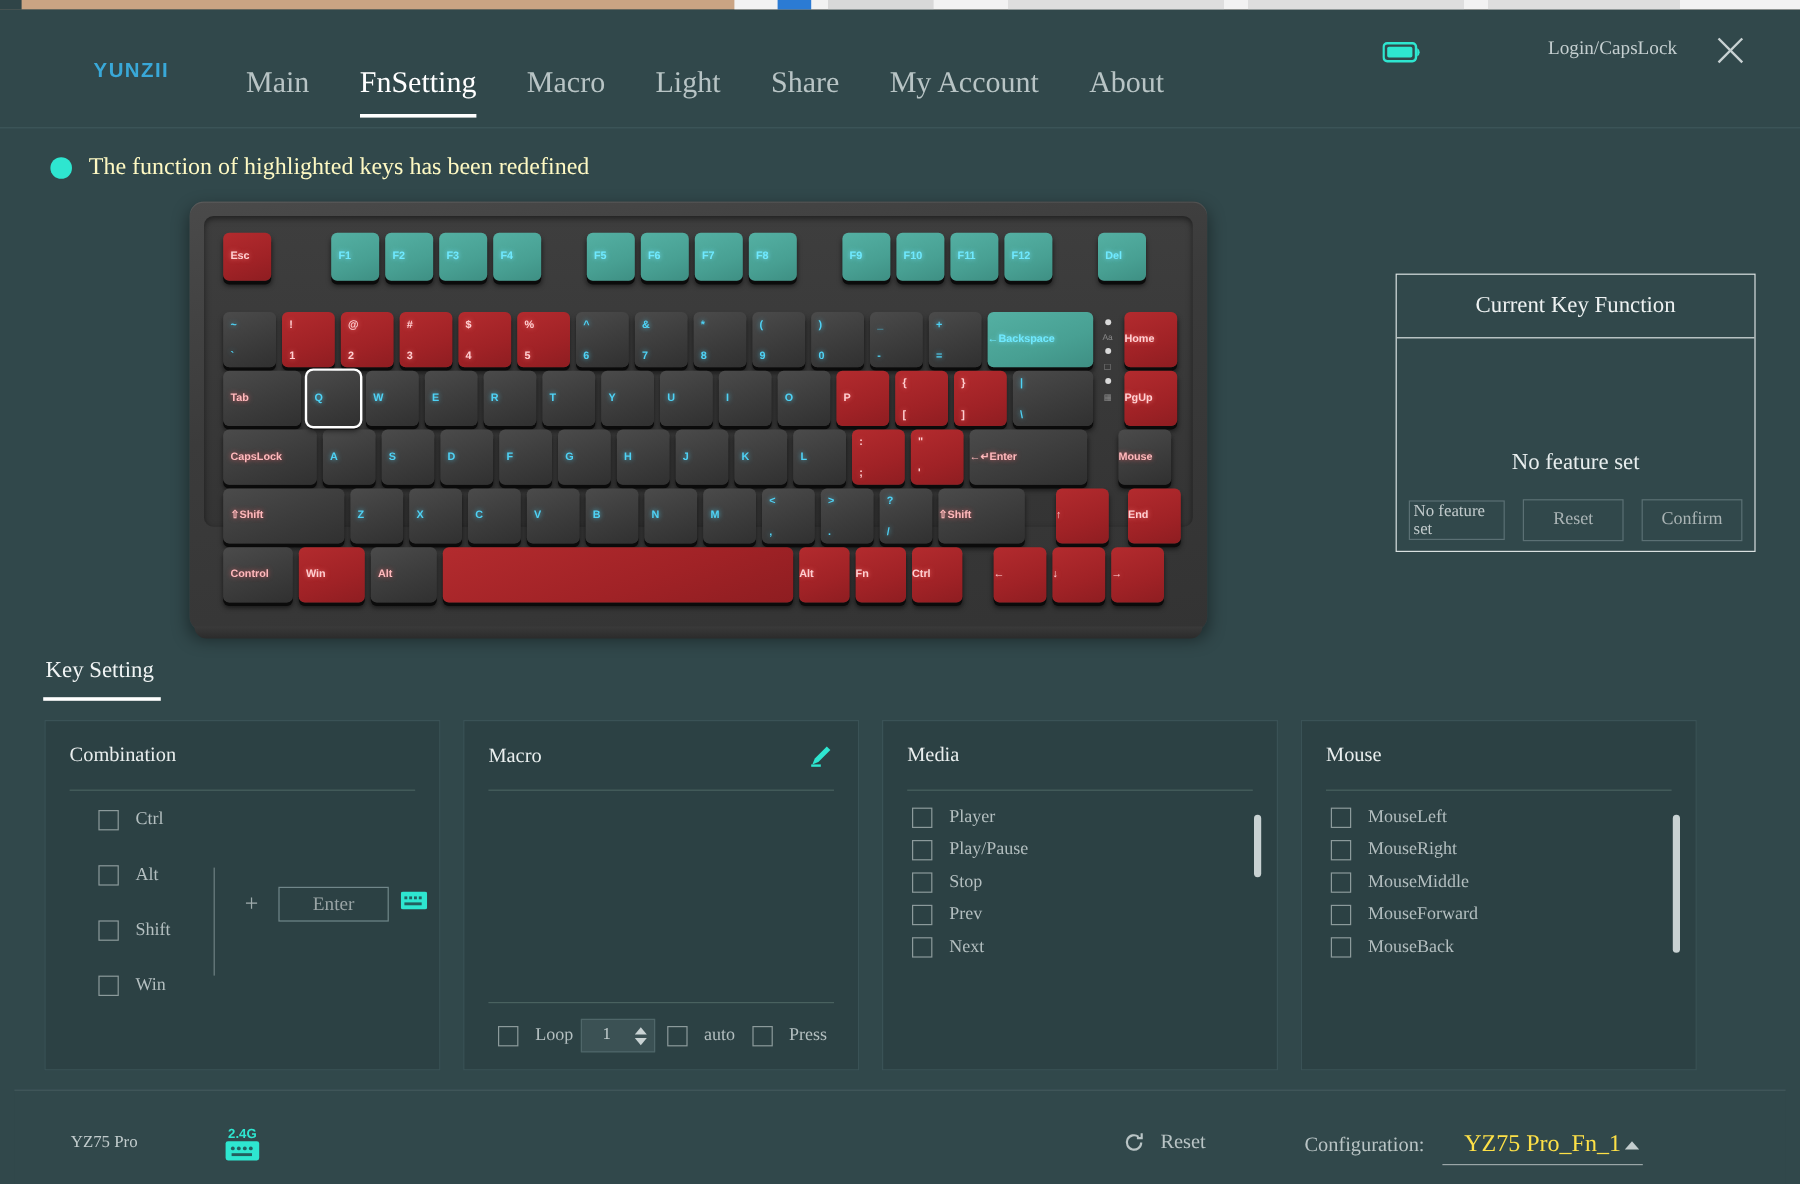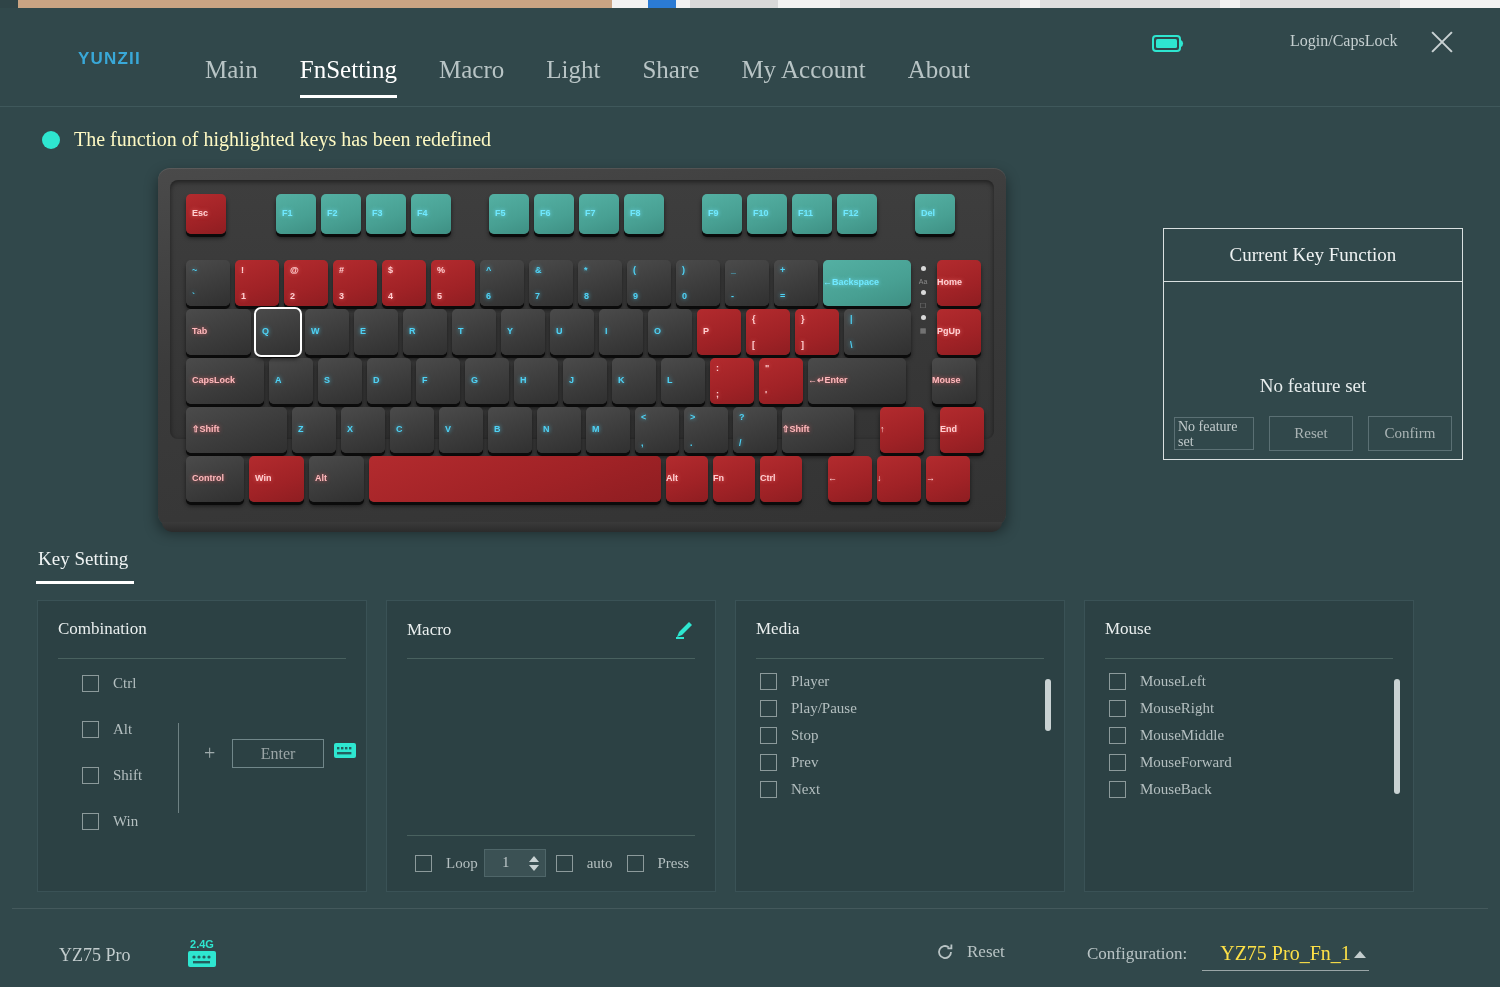--- a/index.html
+++ b/index.html
@@ -234,21 +234,21 @@
     position:absolute; right: 13px; top: 78px; width: 6px; height: 180px;
     background: transparent;
   }
   .scrollbar .thumb { position:absolute; left:0; top:0; width:6px; background:#c9d2d3; border-radius:3px;}
 
   
   .footer {
     position:absolute; left: 12px; top: 908px; width: 1476px; height: 79px;
     background: #31484b; border-top: 1px solid #44595c;
   }
-  .fdev { position:absolute; left: 47px; top: 36px; color:#c2cccd; font-size:18px; }
+  .fdev { position:absolute; left: 47px; top: 36px; color:#c2cccd; font-size:14px; }
   .fdev-icon { position:absolute; left: 170px; top: 26px; width: 40px; height: 38px; }
   .freset {
     position:absolute; left: 923px; top: 33px; display:flex; align-items:center; cursor:pointer;
   }
   .freset .lbl2 { margin-left: 12px; color:#b9c4c5; font-size:17px; }
   .fconf-label { position:absolute; left: 1075px; top: 35px; color:#b9c4c5; font-size: 17px;}
   .fconf-value {
     position:absolute; left: 1190px; top: 33px; width: 167px;
     border-bottom: 1px solid #9aa6a7; padding-bottom: 5px;
     text-align:center; color:#fde047; font-size: 20px; cursor:pointer;

